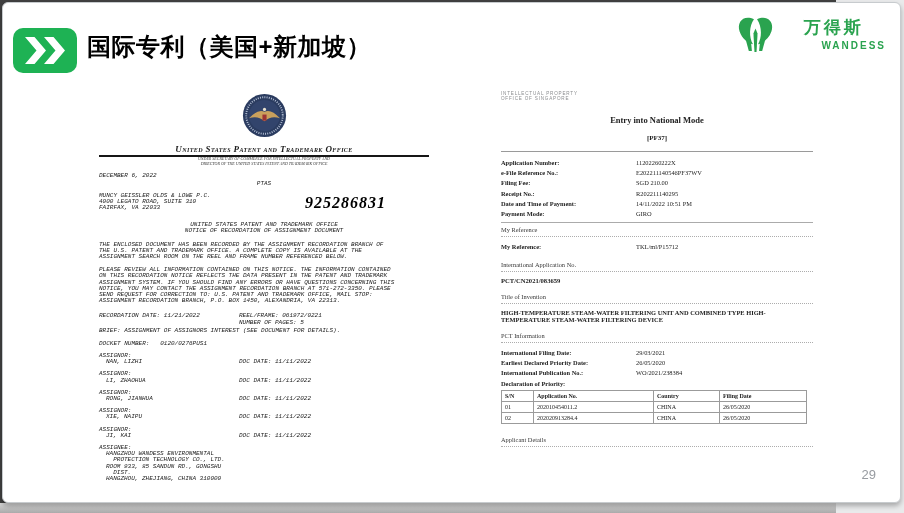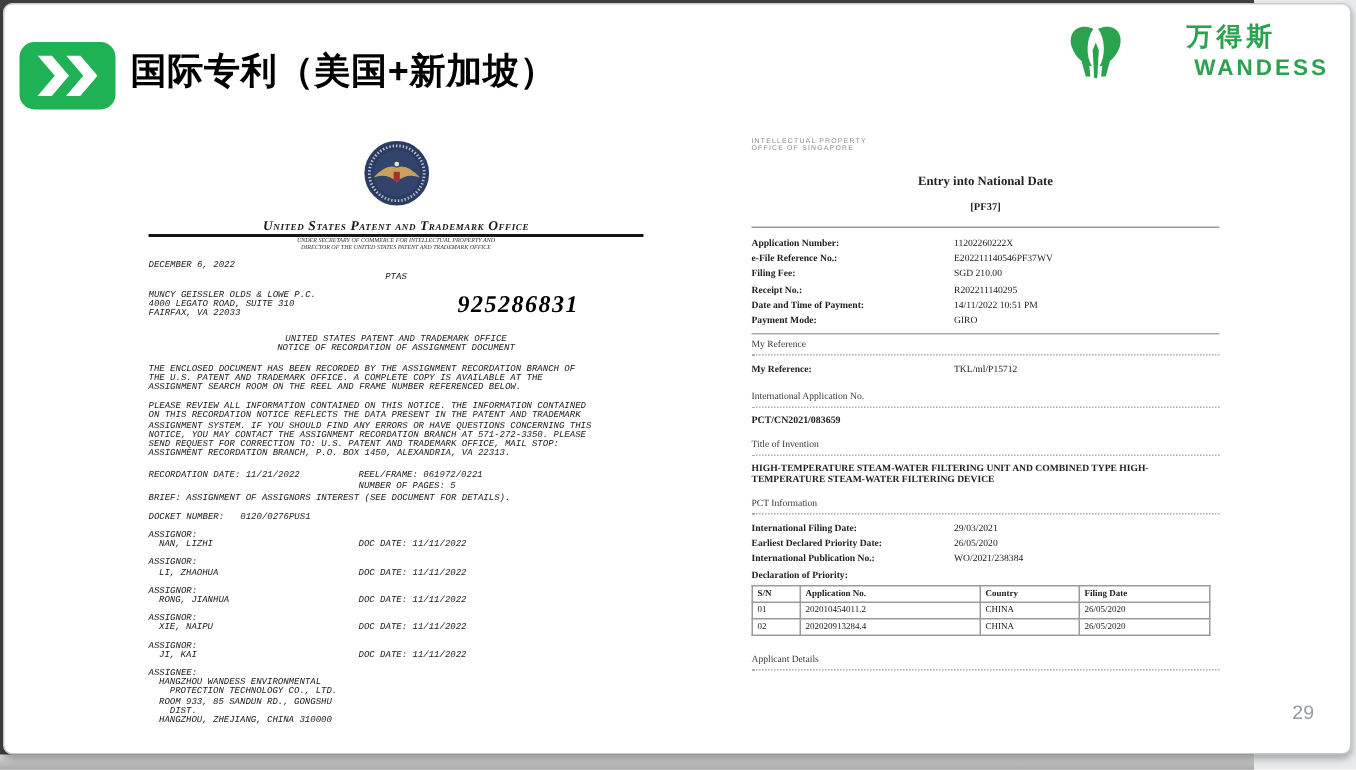--- a/index.html
+++ b/index.html
@@ -11,21 +11,21 @@
     border:1px solid #c7cbce; border-radius:6px; box-shadow:0 3px 5px rgba(0,0,0,.28); overflow:hidden; }
 
   
   .badge { position:absolute; left:10px; top:25px; width:64px; height:45px; background:#1eb254;
     border-radius:10px; display:flex; align-items:center; justify-content:center; }
   .title { position:absolute; left:84px; top:28px; font-size:24px; font-weight:bold; color:#000;
     letter-spacing:.5px; white-space:nowrap; }
   .brand { position:absolute; right:14px; top:10px; display:flex; align-items:center; gap:5px; }
   .brand-text { display:flex; flex-direction:column; align-items:center; }
   .brand-cn { color:#2aa34f; font-size:17px; font-weight:bold; letter-spacing:3px; }
-  .brand-en { color:#2aa34f; font-size:15px; font-weight:bold; letter-spacing:2px; margin-top:1px;margin-left:40px; }
+  .brand-en { color:#2aa34f; font-size:10px; font-weight:bold; letter-spacing:2px; margin-top:1px;margin-left:40px; }
 
   
   .usdoc { position:absolute; left:96px; top:90px; width:330px; color:#1a1a1a;font-style:italic; }
   .seal-wrap { text-align:center; }
   .us-office { text-align:center; font-family:"Liberation Serif", serif; font-variant:small-caps;
     font-weight:bold; font-size:9px; letter-spacing:.4px; margin-top:2px; }
   .us-rule { border-top:2px solid #161616; margin-top:1px; }
   .us-sub { text-align:center; font-family:"Liberation Serif", serif; font-size:4px; color:#333; line-height:4.6px; }
   .mono { font-family:"Liberation Mono", monospace; font-size:6px; line-height:6.2px; }
   .us-date { margin-top:7px; }
@@ -183,21 +183,21 @@
     </div>
 
     <div class="sgdoc">
       <div class="ipos-logo">
         <div class="ipos-sub">
           <div>INTELLECTUAL PROPERTY</div>
           <div>OFFICE OF SINGAPORE</div>
         </div>
       </div>
 
-      <div class="sg-title">Entry into National Date</div>
+      <div class="sg-title">Entry into National Mode</div>
       <div class="sg-code">[PF37]</div>
       <div class="sg-hr"></div>
 
       <div class="sg-fields">
         <div class="f-row">
             <div class="f-label">Application Number:</div>
             <div class="f-value">11202260222X</div>
           </div>
         <div class="f-row">
             <div class="f-label">e-File Reference No.:</div>

